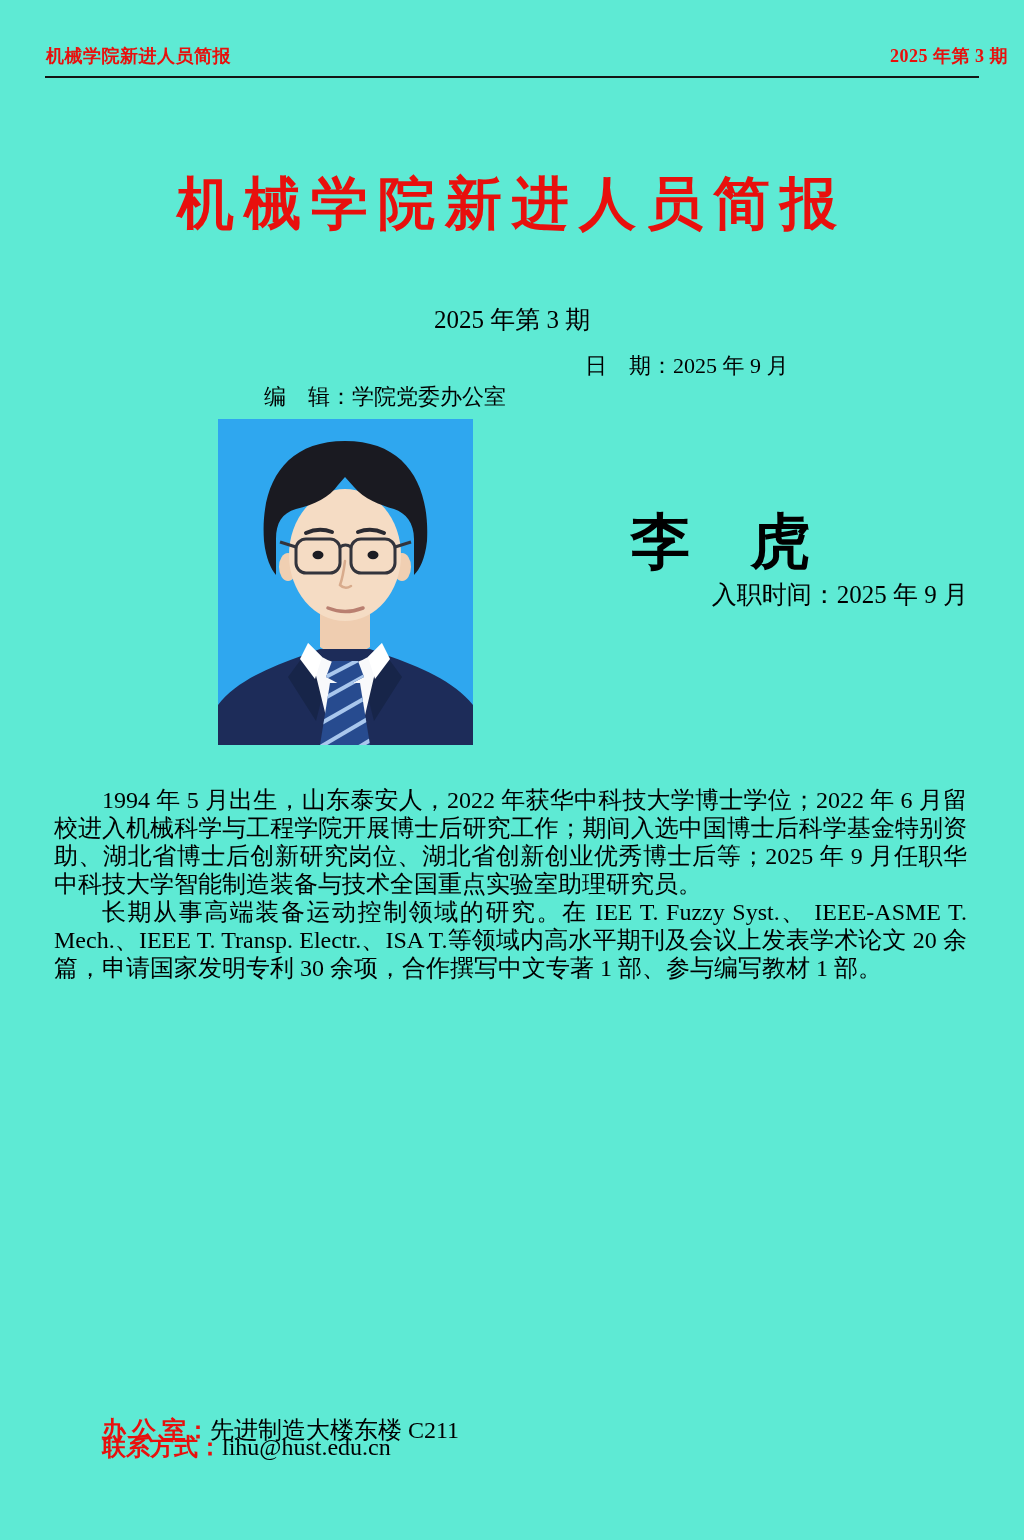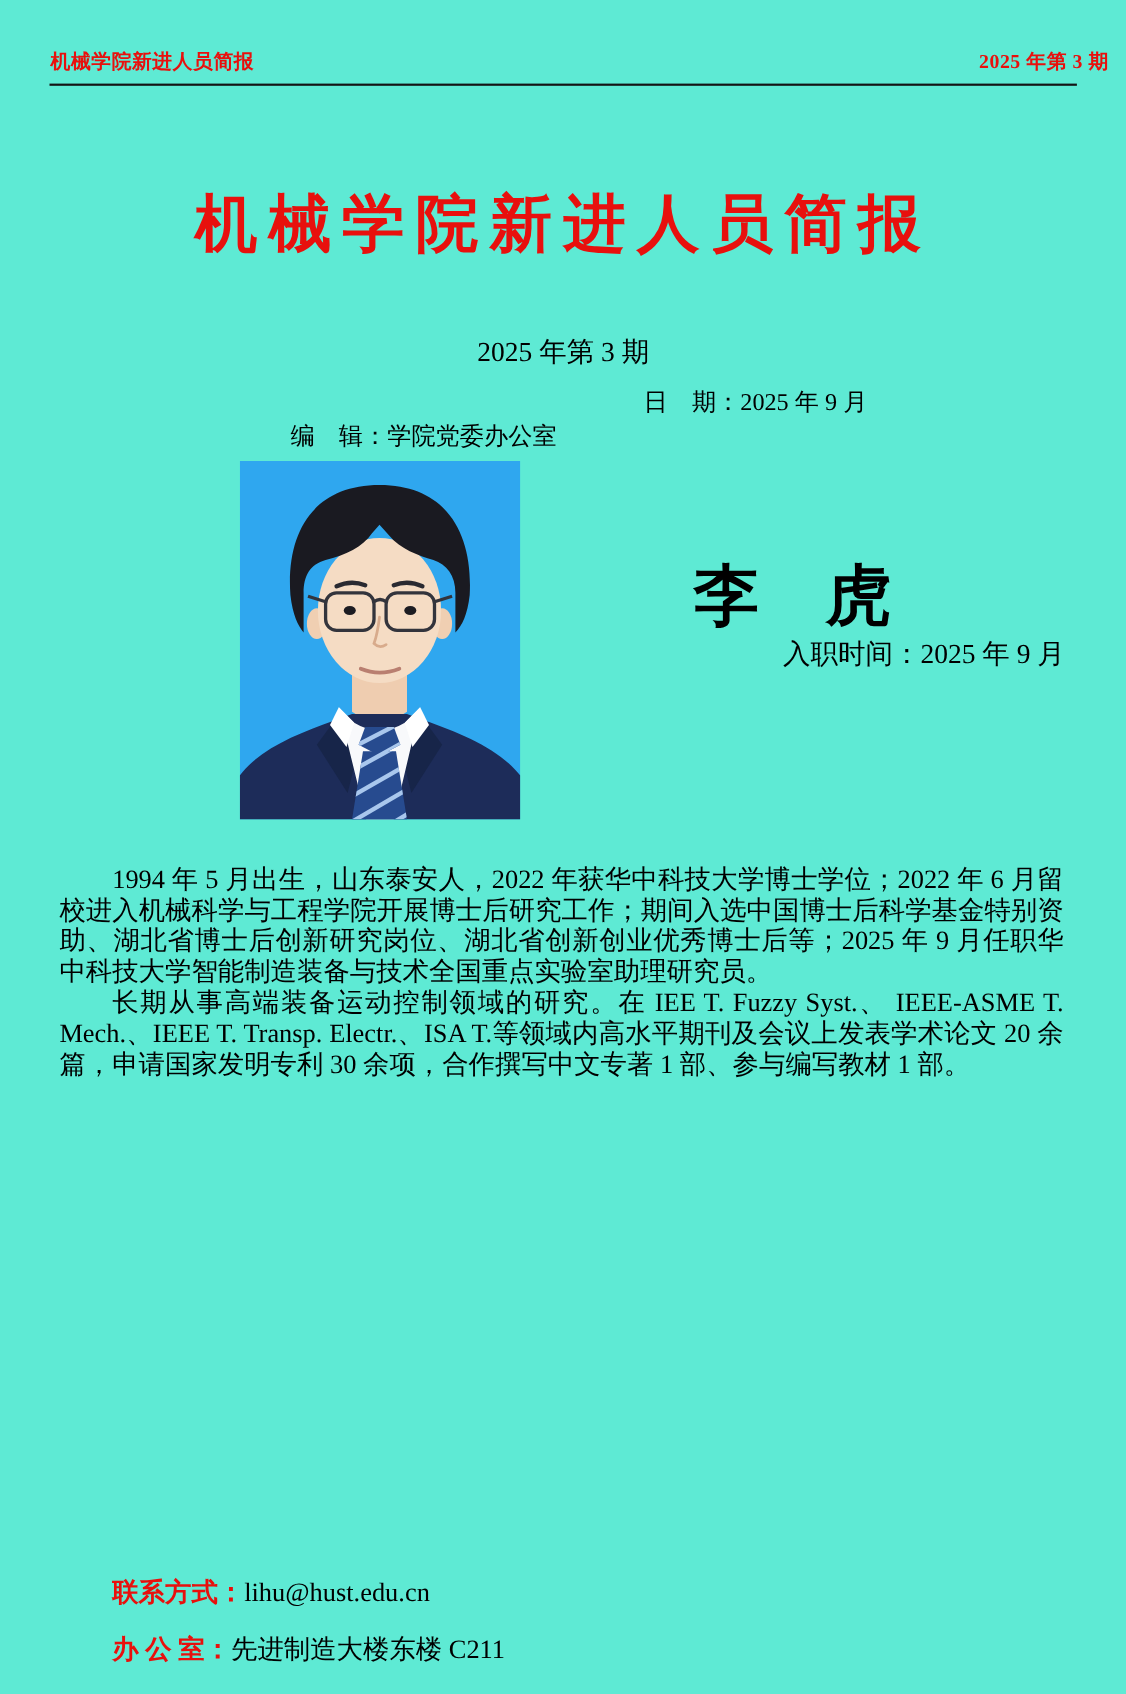--- a/index.html
+++ b/index.html
@@ -90,21 +90,21 @@
   .red-lead { color: #e8100d; font-weight: bold; }
 
   .contact-line {
     position: absolute;
     left: 54px; width: 913px;
     font-size: 24px;
     text-indent: 2em;
     white-space: nowrap;
   }
   .contact-line.c1 { top: 1431px; }
-  .contact-line.c2 { top: 1483px; }
+  .contact-line.c2 { top: 1414px; }
   .contact-label { color: #e8100d; font-weight: bold; }
 </style>
 </head>
 <body>
 
 <div class="page">
 
   <div class="running-header">
     <span>机械学院新进人员简报</span>
     <span>2025 年第 3 期</span>

